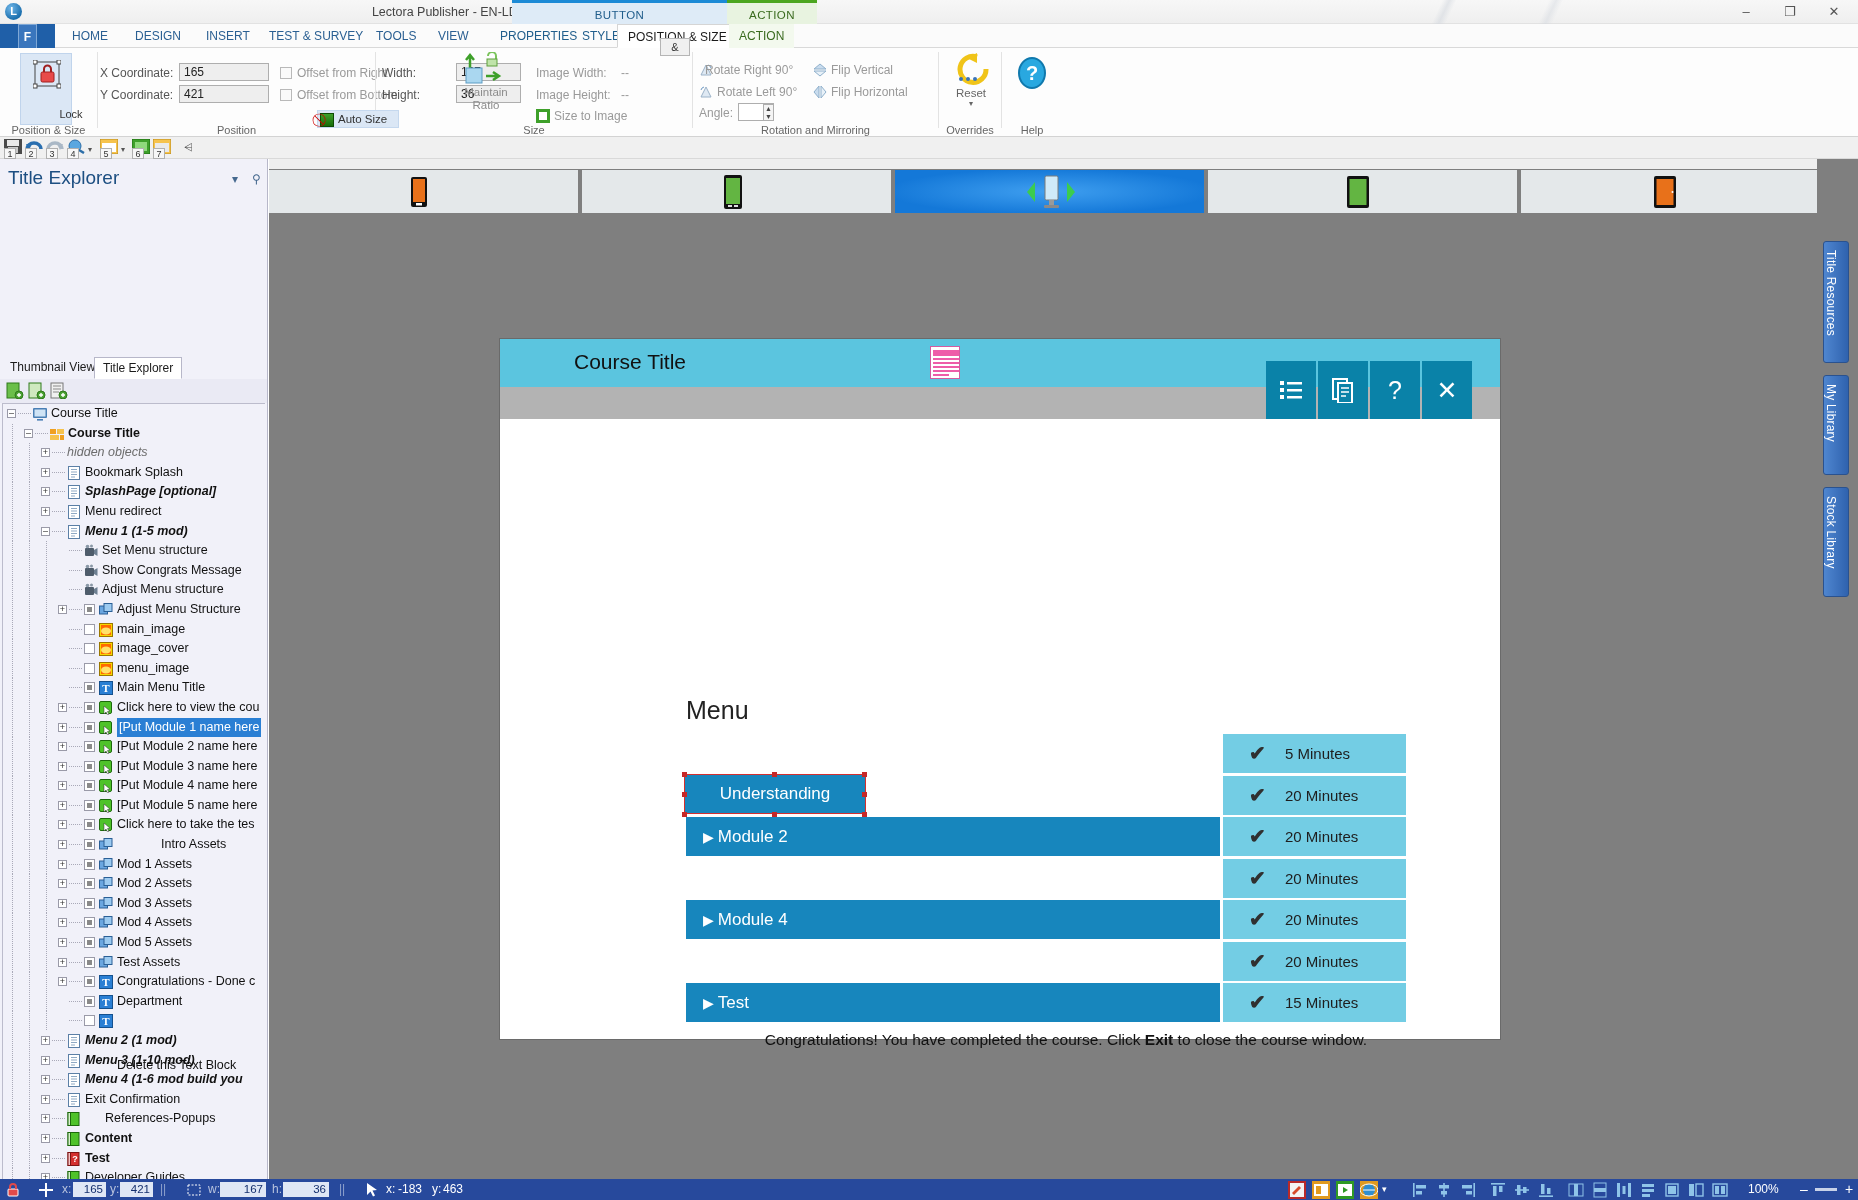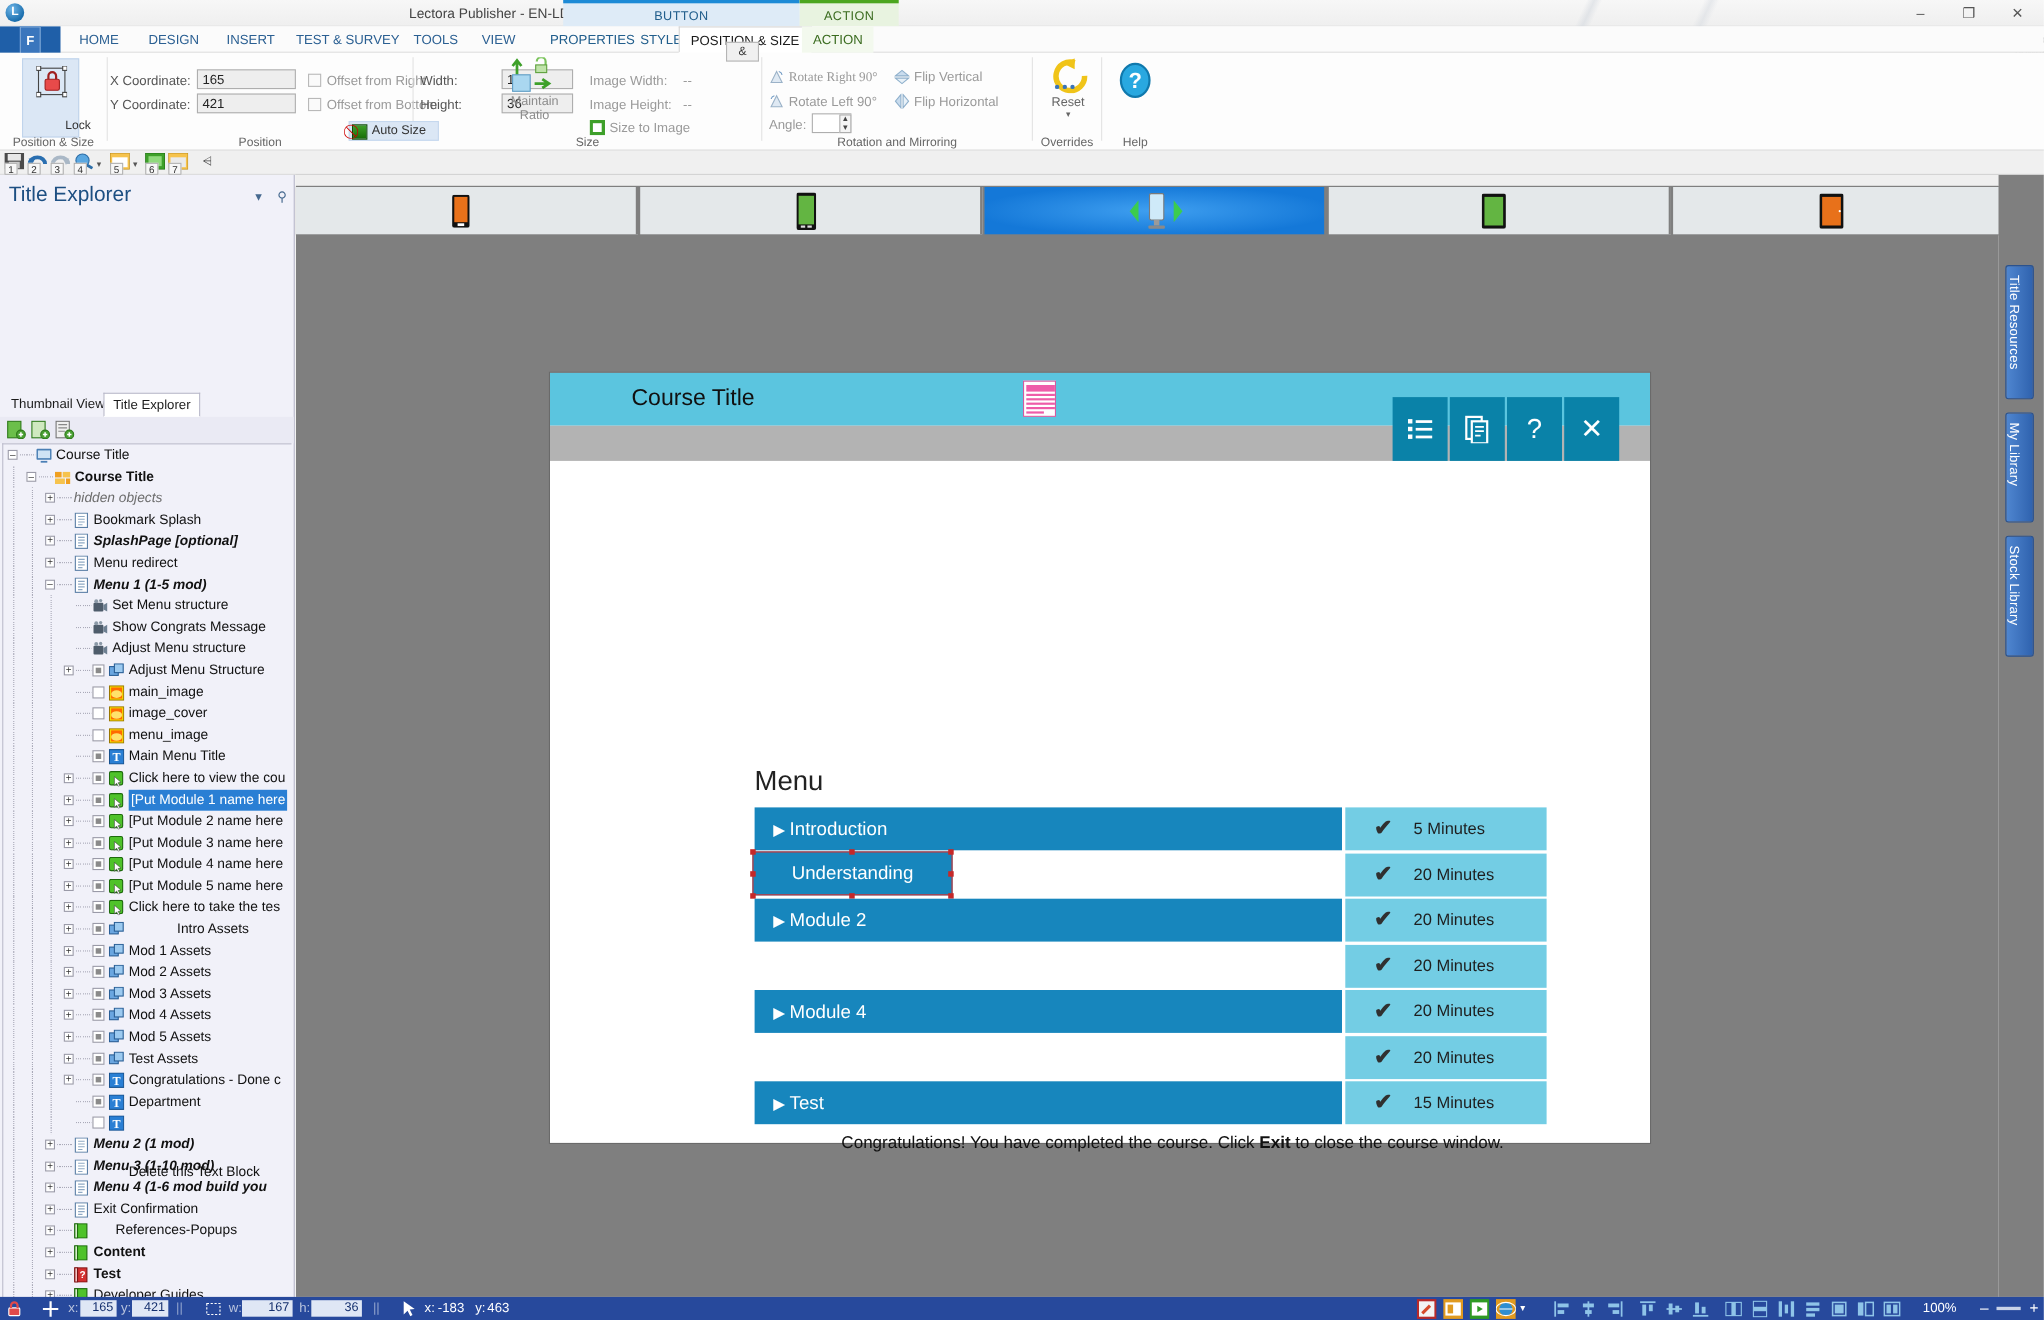--- a/index.html
+++ b/index.html
@@ -363,21 +363,21 @@
   </div>
   <div class="rsep" style="left:692px;"></div>
 
   <div class="rgroup" style="left:693px; width:245px;">
     <span style="position:absolute;left:6px;top:15px;">
       <svg width="14" height="14" viewBox="0 0 14 14">
           <path d="M2 12 L7 2 L12 12 Z" fill="#dfe9f3" stroke="#9bb2c8"></path>
           <path d="M9 2 a4 4 0 0 1 3 3" stroke="#6f9ac4" fill="none"></path>
         </svg>
     </span>
-    <div class="rot-item" style="left:24px; top:15px;font-family:Liberation Serif, serif;">Rotate Right 90°</div>
+    <div class="rot-item" style="left:12px; top:15px;">Rotate Right 90°</div>
     <span style="position:absolute;left:6px;top:37px;">
       <svg width="14" height="14" viewBox="0 0 14 14">
           <path d="M2 12 L7 2 L12 12 Z" fill="#dfe9f3" stroke="#9bb2c8"></path>
           <path d="M5 2 a4 4 0 0 0 -3 3" stroke="#6f9ac4" fill="none"></path>
         </svg>
     </span>
     <div class="rot-item" style="left:24px; top:37px;">Rotate Left 90°</div>
 
     <span style="position:absolute;left:120px;top:15px;">
       <svg width="14" height="14" viewBox="0 0 14 14">
@@ -1067,21 +1067,20 @@
       <span>?</span>
     </div>
     <div class="navbtn" style="left:922px;">
       <span>✕</span>
     </div>
 
     <div class="menu-h">Menu</div>
 
     <div class="mtable" id="mtable">
         <div class="mrow">
-          <div class="left"><span class="tri">▶</span><span>Introduction</span></div>
           <div class="right"><span class="chk2">✔</span><span>5 Minutes</span></div>
         </div>
         <div class="mrow blankrow">
           <div class="left"></div>
           <div class="selbox">
             <div class="lab">Understanding</div>
             <span class="handle" style="left: -3px; top: -3px;"></span>
             <span class="handle" style="left: 87px; top: -3px;"></span>
             <span class="handle" style="left: 177px; top: -3px;"></span>
             <span class="handle" style="left: -3px; top: 17px;"></span>

